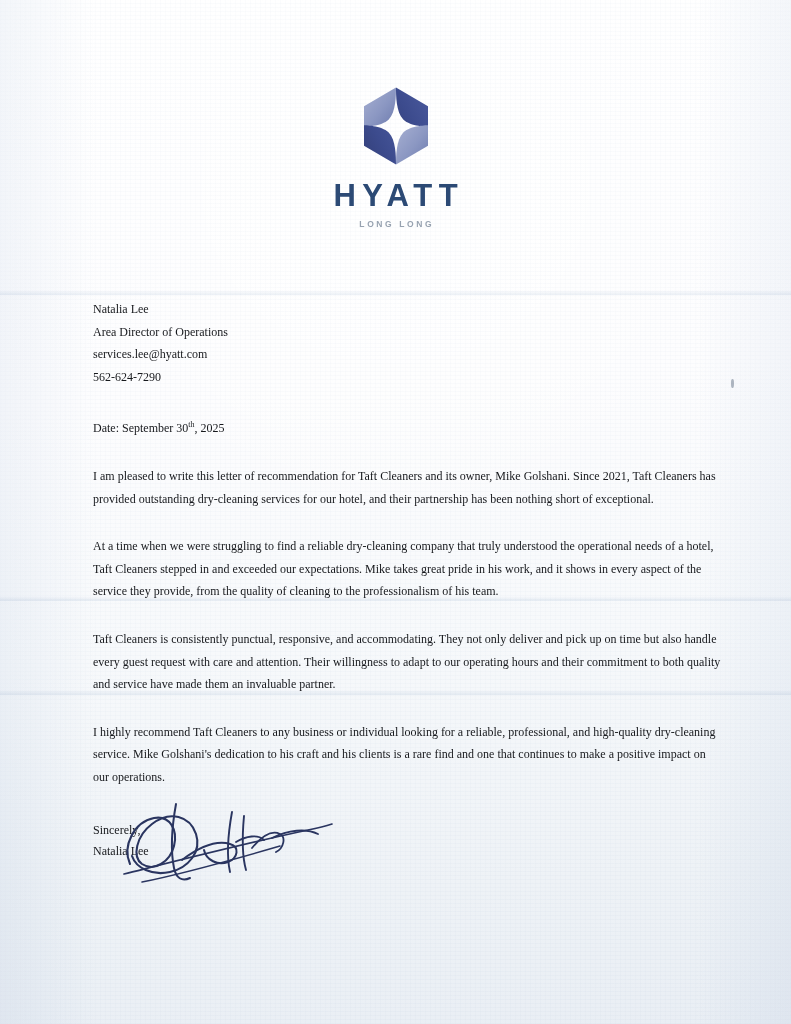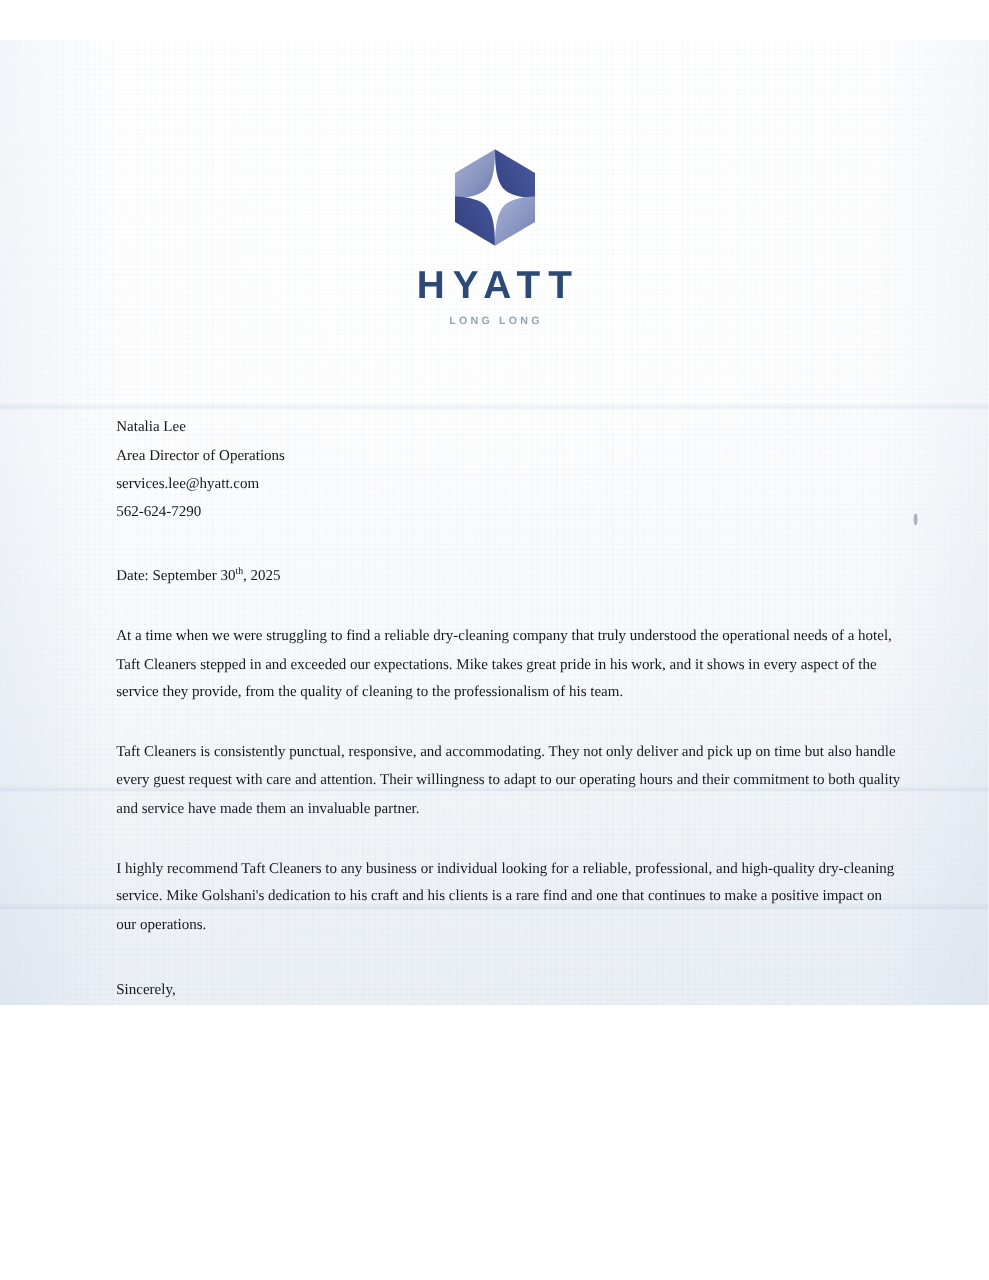--- a/index.html
+++ b/index.html
@@ -7,26 +7,25 @@
     padding: 0;
     background: #ffffff;
   }
   body {
     font-family: "Liberation Serif", "DejaVu Serif", serif;
   }
 
   .page {
     position: relative;
     width: 791px;
-    height: 772px;
+    height: 1024px;
     overflow: hidden;
     background:
       radial-gradient(ellipse 70% 50% at 50% 18%, #ffffff 0%, rgba(255,255,255,0) 70%),
       linear-gradient(176deg, #ffffff 0%, #fdfdfe 38%, #f7f9fb 62%, #eef2f6 85%, #e9eef4 100%);
-    margin-top: 32px;
   }
 
   
   .paper-texture {
     position: absolute;
     inset: 0;
     pointer-events: none;
     background:
       linear-gradient(90deg, rgba(233,238,245,.55) 0%, rgba(255,255,255,0) 12%, rgba(255,255,255,0) 88%, rgba(233,238,245,.5) 100%),
       repeating-linear-gradient(0deg, rgba(210,220,232,.10) 0px, rgba(210,220,232,.10) 1px, rgba(255,255,255,0) 1px, rgba(255,255,255,0) 4px),
@@ -198,20 +197,21 @@
     <div class="sender-block">
       <div>Natalia Lee</div>
       <div>Area Director of Operations</div>
       <div>services.lee@hyatt.com</div>
       <div>562-624-7290</div>
     </div>
 
     <div class="date-line"><span>Date: September 30</span><sup>th</sup><span>, 2025</span></div>
 
 
+    <div class="para">I am pleased to write this letter of recommendation for Taft Cleaners and its owner, Mike Golshani. Since 2021, Taft Cleaners has provided outstanding dry-cleaning services for our hotel, and their partnership has been nothing short of exceptional.</div>
     <div class="para">At a time when we were struggling to find a reliable dry-cleaning company that truly understood the operational needs of a hotel, Taft Cleaners stepped in and exceeded our expectations. Mike takes great pride in his work, and it shows in every aspect of the service they provide, from the quality of cleaning to the professionalism of his team.</div>
     <div class="para">Taft Cleaners is consistently punctual, responsive, and accommodating. They not only deliver and pick up on time but also handle every guest request with care and attention. Their willingness to adapt to our operating hours and their commitment to both quality and service have made them an invaluable partner.</div>
     <div class="para">I highly recommend Taft Cleaners to any business or individual looking for a reliable, professional, and high-quality dry-cleaning service. Mike Golshani's dedication to his craft and his clients is a rare find and one that continues to make a positive impact on our operations.</div>
 
     <div class="closing">
       <div>Sincerely,</div>
       <div>Natalia Lee</div>
     </div>
   </div>
 

